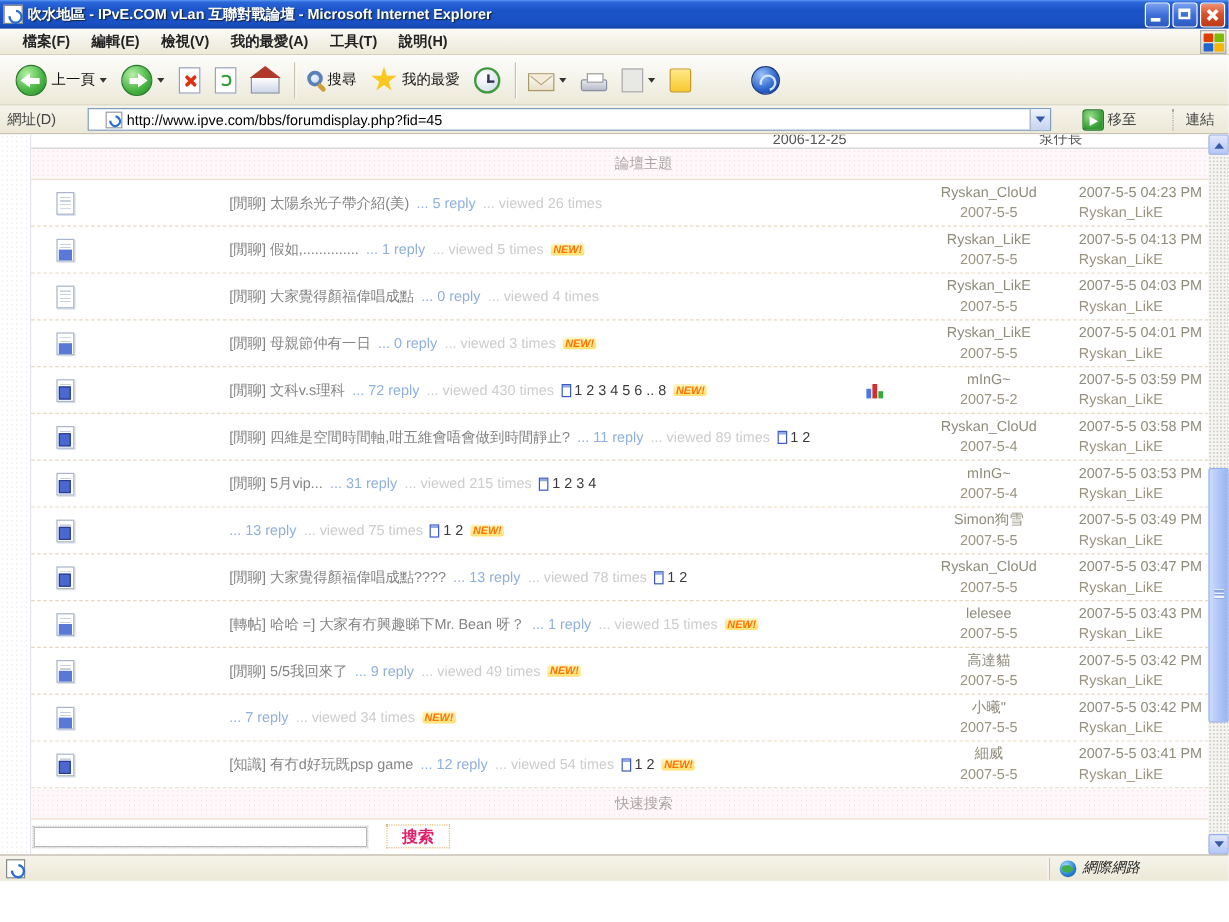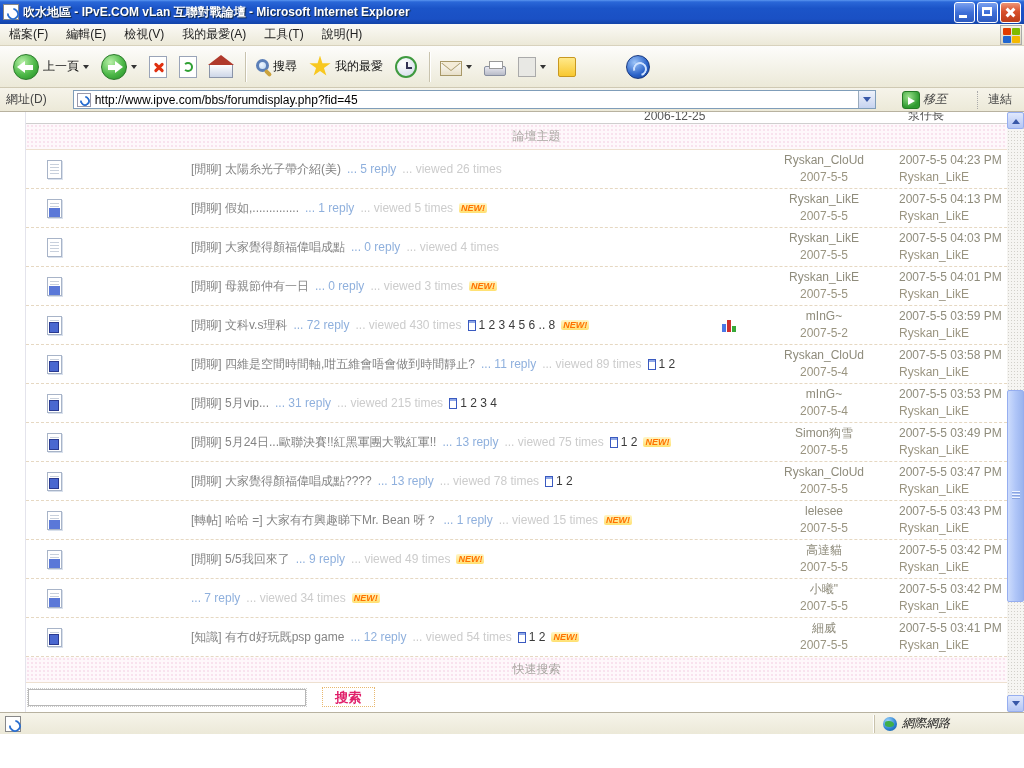--- a/index.html
+++ b/index.html
@@ -16,21 +16,21 @@
   .winbtn{width:21px;height:21px;border-radius:3px;margin-left:2px;border:1px solid #fff;position:relative;
     background:linear-gradient(180deg,#7ba1ef 0%,#3e6fd8 50%,#2c5ac0 100%);}
   .winbtn.close{background:linear-gradient(180deg,#ee9577 0%,#d8512c 45%,#bc3c18 100%);}
   .winbtn .g-min{position:absolute;left:4px;bottom:4px;width:8px;height:3px;background:#fff;}
   .winbtn .g-max{position:absolute;left:4px;top:4px;width:10px;height:9px;border:2px solid #fff;border-top-width:3px;}
   .winbtn .g-x1,.winbtn .g-x2{position:absolute;left:4px;top:8px;width:11px;height:3px;background:#fff;}
   .winbtn .g-x1{transform:rotate(45deg);} .winbtn .g-x2{transform:rotate(-45deg);}
 
   
   .menubar{position:absolute;left:0;top:24px;width:1024px;height:22px;background:linear-gradient(180deg,#fbfaf6,#ece9d8);
-    border-bottom:1px solid #d8d2bd;display:flex;align-items:center;padding-left:0;color:#222;}
+    border-bottom:1px solid #d8d2bd;display:flex;align-items:center;padding-left:10px;color:#222;font-weight:bold;}
   .menubar .mitem{padding:3px 9px;cursor:default;}
   .xp-flag{position:absolute;right:2px;top:1px;width:22px;height:20px;background:linear-gradient(180deg,#f4f2e8,#d8d2bd);
     border:1px solid #aaa;display:grid;grid-template-columns:8px 8px;grid-template-rows:7px 7px;gap:1px;place-content:center;}
   .xp-flag i{display:block;border-radius:1px;}
   .xp-flag i:nth-child(1){background:#e03c00;} .xp-flag i:nth-child(2){background:#7fbb00;}
   .xp-flag i:nth-child(3){background:#1f66d0;} .xp-flag i:nth-child(4){background:#f4b800;}
 
   
   .toolbar{position:absolute;left:0;top:46px;width:1024px;height:42px;background:linear-gradient(180deg,#fdfdfb,#ece9d8);
     border-bottom:1px solid #cfc9b3;display:flex;align-items:center;padding-left:8px;color:#111;}
@@ -61,36 +61,36 @@
   .printic::before{content:"";position:absolute;left:4px;top:-6px;width:12px;height:6px;background:#fff;border:1px solid #999;}
   .editic{width:18px;height:20px;background:#e8e8e4;border:1px solid #aaa;position:relative;}
   .noteic{width:18px;height:20px;background:linear-gradient(180deg,#ffe98a,#f8c830);border:1px solid #c89820;border-radius:2px;}
   .msgric{width:24px;height:24px;border-radius:50%;background:radial-gradient(circle at 35% 30%,#9cc4f8,#2a62c8 60%,#133d90);border:1px solid #1a3a80;position:relative;}
   .msgric::after{content:"";position:absolute;left:6px;top:6px;width:10px;height:10px;border:2px solid #cfe2ff;border-radius:50%;border-bottom-color:transparent;transform:rotate(30deg);}
 
   
   .addrbar{position:absolute;left:0;top:88px;width:1024px;height:24px;background:linear-gradient(180deg,#f6f4ea,#ece9d8);
     border-bottom:1px solid #b8b2a0;display:flex;align-items:center;padding:0 4px;color:#444;gap:20px;}
   .addrbar .lbl{margin:0 6px 0 2px;white-space:nowrap;}
-  .addrfield{flex:1;height:19px;background:#fff;border:1px solid #7f9db9;display:flex;align-items:center;padding-left:3px;position:relative;color:#000;}
+  .addrfield{flex:1;height:19px;background:#fff;border:1px solid #7f9db9;display:flex;align-items:center;padding-left:14px;position:relative;color:#000;}
   .addrfield .smallie{width:14px;height:14px;margin-right:4px;position:relative;background:#fff;border:1px solid #99a;}
   .addrfield .smallie::after{content:"";position:absolute;left:2px;top:2px;width:6px;height:6px;border:2px solid #2a6fd0;border-radius:50%;border-top-color:transparent;transform:rotate(-40deg);}
   .addrdrop{position:absolute;right:0;top:0;width:17px;height:17px;background:linear-gradient(180deg,#eef2fb,#c6d3f0);border-left:1px solid #9ab;display:flex;align-items:center;justify-content:center;}
-  .gobtn{display:flex;align-items:flex-start;gap:3px;margin:0 6px;white-space:nowrap;font-style:italic;}
+  .gobtn{display:flex;align-items:flex-start;gap:3px;margin:0 6px;white-space:nowrap;}
   .gobtn .gosq{width:18px;height:18px;border-radius:3px;background:radial-gradient(circle at 35% 30%,#9ae08a,#2f9a30 70%);border:1px solid #267a26;position:relative;}
   .gobtn .gosq::after{content:"";position:absolute;left:5px;top:5px;width:0;height:0;border-left:7px solid #fff;border-top:4px solid transparent;border-bottom:4px solid transparent;}
   .linkslbl{margin:0 8px 0 4px;color:#444;border-left:1px dotted #aaa;padding-left:10px;height:18px;display:flex;align-items:center;}
 
   
   .content{position:absolute;left:0;top:112px;width:1024px;height:600px;overflow:hidden;
     background-color:#fff;background-image:radial-gradient(#dcdcdc 22%,transparent 24%);background-size:4px 4px;}
   .ftable{position:absolute;left:25px;top:0;width:1023px;height:600px;background:#fff;border-left:1px solid #e4e4ec;border-right:1px solid #e4e4ec;}
   .partialrow{position:relative;height:12px;overflow:hidden;border-bottom:1px solid #cfcfcf;color:#555;font-size:12px;}
   .partialrow .pdate{position:absolute;left:618px;top:-3px;}
-  .partialrow .pauthor{position:absolute;left:882px;top:-5px;}
+  .partialrow .pauthor{position:absolute;left:840px;top:-5px;}
   .bandhdr{height:26px;display:flex;align-items:center;justify-content:center;color:#a8a4a0;
     background-color:#fef8fb;background-image:radial-gradient(#f3cde2 24%,transparent 26%);background-size:4px 4px;
     border-bottom:1px solid #eee0d0;}
   .trow{height:39px;display:flex;align-items:center;border-bottom:1px dashed #e6d8c2;}
   .cell-icon{width:57px;display:flex;justify-content:center;}
   .picon{width:15px;height:19px;background:#fff;border:1px solid #a8b4c8;position:relative;box-shadow:1px 1px 0 #d8e0ec;}
   .picon::before{content:"";position:absolute;left:2px;top:3px;width:9px;height:10px;
     background:repeating-linear-gradient(180deg,#c8d0dc 0 1px,transparent 1px 3px);}
   .picon.blue::after{content:"";position:absolute;left:1px;top:8px;width:11px;height:9px;background:#5a78d8;}
   .picon.info::after{content:"";position:absolute;left:1px;bottom:1px;width:8px;height:9px;background:#4a68d0;border:1px solid #2a3a90;}
@@ -456,21 +456,20 @@
     <div class="cell-last">
       <span class="ltime">2007-5-5 03:53 PM</span>
       <a href="#" class="lby">Ryskan_LikE</a>
     </div>
   </div>
         <div class="trow">
     <div class="cell-icon">
       <span class="picon info"></span>
     </div>
     <div class="cell-title">
-      <a href="#" class="title">[閒聊] 5月24日...歐聯決賽!!紅黑軍團大戰紅軍!!</a>
       <a href="#" class="reply">... 13 reply</a>
       <span class="viewed">... viewed 75 times</span>
       <span class="pages">
         <span class="pgicon"></span>
         <span class="pgnums">1 2</span>
       </span>
       <span class="newbadge">NEW!</span>
     </div>
     <div class="cell-poll">
       

